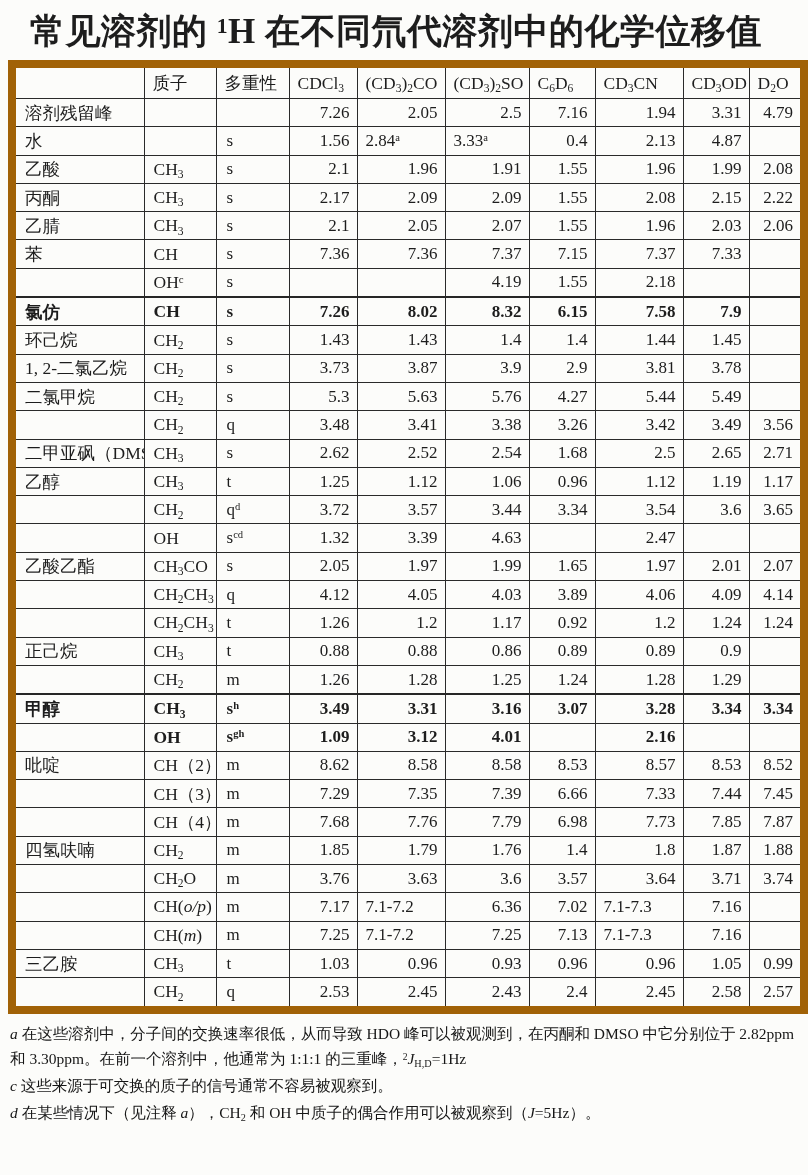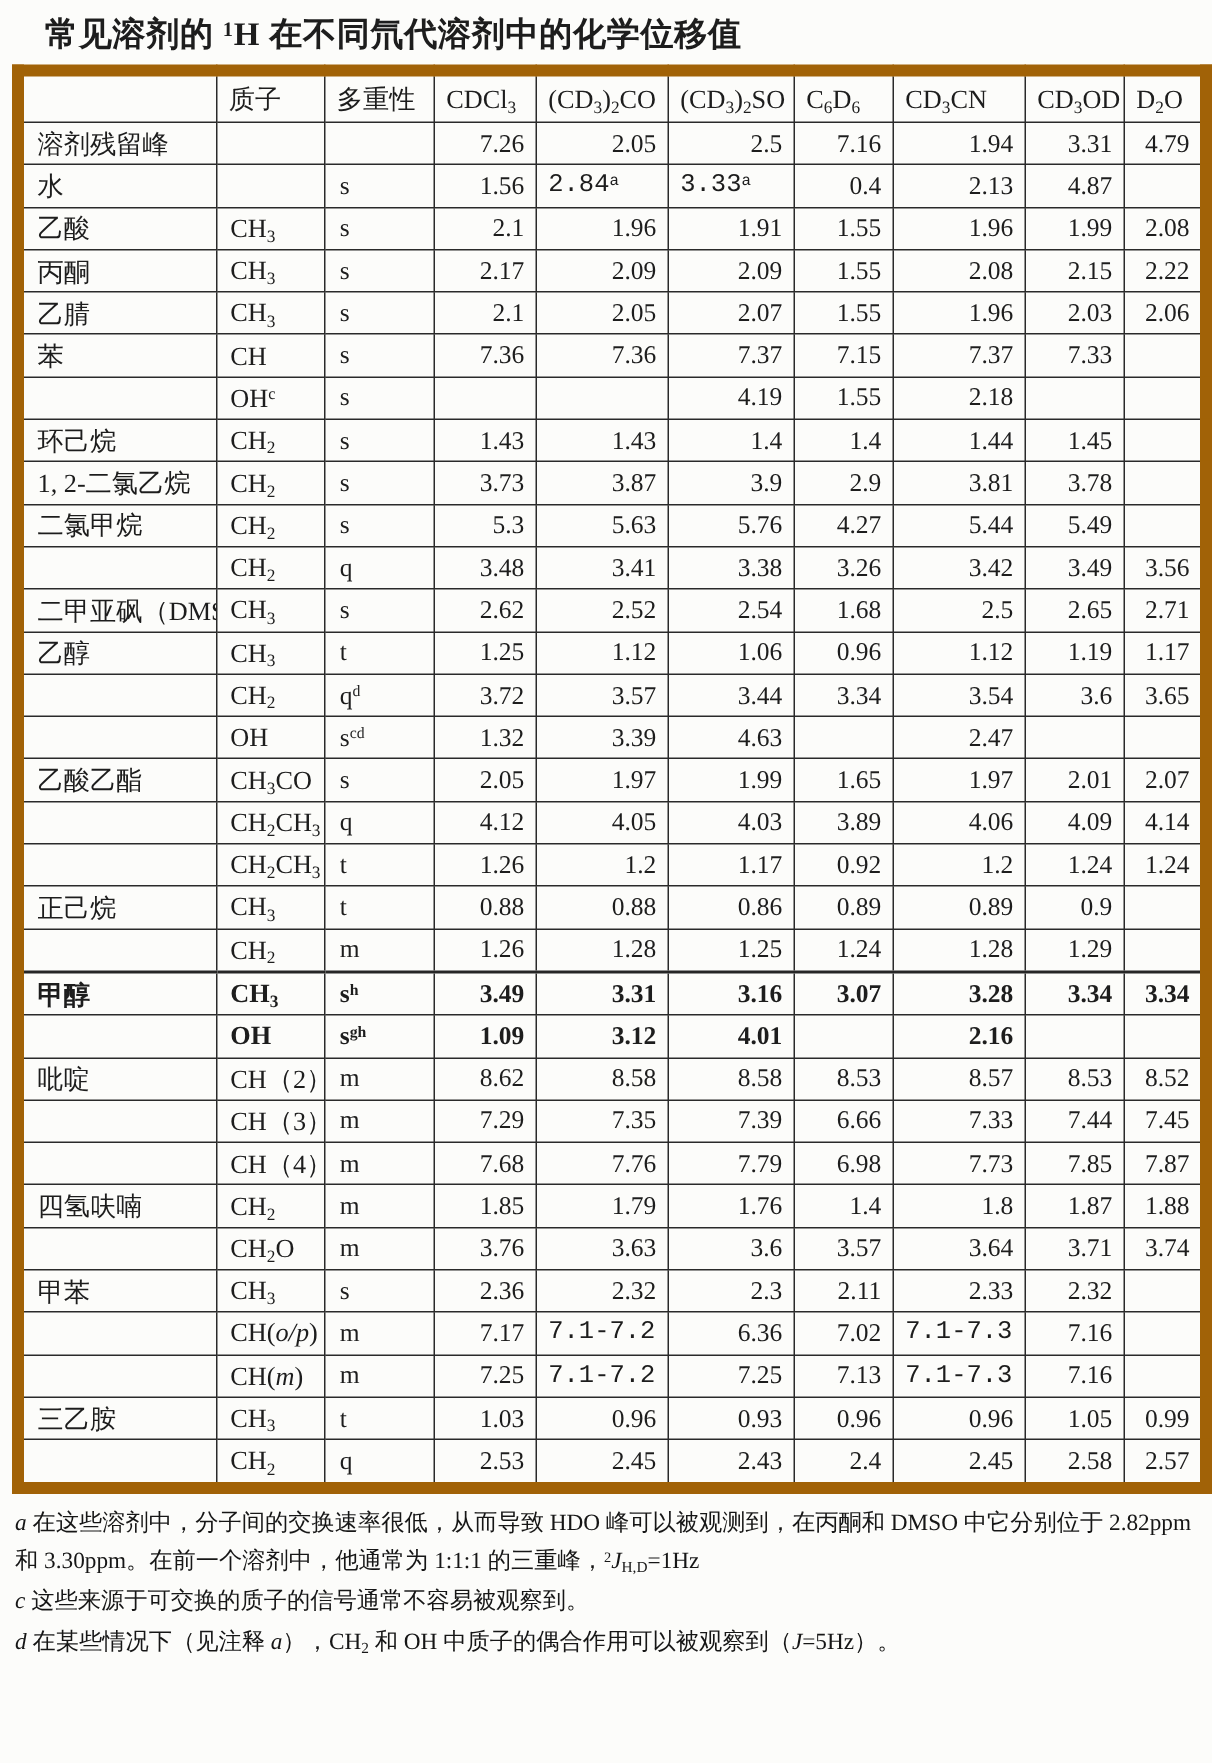--- a/index.html
+++ b/index.html
@@ -2,37 +2,37 @@
 <html><head>
 <meta charset="utf-8">
 <style>
   html,body { margin:0; padding:0; }
   body {
     width:808px; height:1175px; overflow:hidden;
     background:#fcfcfa; color:#1d1d1d;
     font-family:"Liberation Serif","DejaVu Serif",serif;
   }
   .title {
-    font-size:22px; font-weight:bold; letter-spacing:0.5px;
+    font-size:35px; font-weight:bold; letter-spacing:0.5px;
     padding:8px 0 2px 30px; white-space:nowrap;
   }
   table.shift-table {
     border-collapse:collapse; table-layout:fixed;
     width:792px; margin:3px 0 0 8px;
     border:8px solid #a16207;
   }
   th,td {
     border:1px solid #2a2a2a; overflow:hidden; white-space:nowrap;
     height:27.3px; padding:0; vertical-align:middle; font-size:17px;
   }
   thead th { height:30px; font-weight:normal; text-align:left; padding-left:8px; font-size:17.5px; }
   td.label { text-align:left; padding-left:9px; font-size:17.5px; }
   td.mult  { text-align:left; padding-left:10px; }
   td.num   { text-align:right; padding-right:7px; }
-  td.leftnum { text-align:left; padding-left:8px;font-family:Liberation Mono, monospace; }
+  td.leftnum { text-align:left; padding-left:8px; }
   tr.bold-row td { font-weight:bold; }
   tr.group-start td { border-top:2px solid #262626; }
   sup { font-size:62%; line-height:0; position:relative; top:-0.45em; vertical-align:baseline; }
   sub { font-size:66%; line-height:0; position:relative; top:0.28em;  vertical-align:baseline; }
   .footnotes { margin:7px 12px 0 10px; font-size:15.5px; line-height:1.66; color:#161616; }
   .footnotes p { margin:0 0 1px 0; }
   .footnotes i { font-style:italic; }
 </style>
 </head>
 <body>
@@ -145,20 +145,32 @@
           <td class="label">OH<sup>c</sup></td>
           <td class="mult">s</td>
           <td class="num"></td>
           <td class="num"></td>
           <td class="num">4.19</td>
           <td class="num">1.55</td>
           <td class="num">2.18</td>
           <td class="num"></td>
           <td class="num"></td>
         </tr>
+        <tr class="bold-row group-start">
+          <td class="label">氯仿</td>
+          <td class="label">CH</td>
+          <td class="mult">s</td>
+          <td class="num">7.26</td>
+          <td class="num">8.02</td>
+          <td class="num">8.32</td>
+          <td class="num">6.15</td>
+          <td class="num">7.58</td>
+          <td class="num">7.9</td>
+          <td class="num"></td>
+        </tr>
         <tr>
           <td class="label">环己烷</td>
           <td class="label">CH<sub>2</sub></td>
           <td class="mult">s</td>
           <td class="num">1.43</td>
           <td class="num">1.43</td>
           <td class="num">1.4</td>
           <td class="num">1.4</td>
           <td class="num">1.44</td>
           <td class="num">1.45</td>
@@ -384,32 +396,20 @@
           <td class="label"></td>
           <td class="label">CH<sub>2</sub>O</td>
           <td class="mult">m</td>
           <td class="num">3.76</td>
           <td class="num">3.63</td>
           <td class="num">3.6</td>
           <td class="num">3.57</td>
           <td class="num">3.64</td>
           <td class="num">3.71</td>
           <td class="num">3.74</td>
-        </tr>
-        <tr>
-          <td class="label">甲苯</td>
-          <td class="label">CH<sub>3</sub></td>
-          <td class="mult">s</td>
-          <td class="num">2.36</td>
-          <td class="num">2.32</td>
-          <td class="num">2.3</td>
-          <td class="num">2.11</td>
-          <td class="num">2.33</td>
-          <td class="num">2.32</td>
-          <td class="num"></td>
         </tr>
         <tr>
           <td class="label"></td>
           <td class="label">CH(<i>o/p</i>)</td>
           <td class="mult">m</td>
           <td class="num">7.17</td>
           <td class="leftnum">7.1-7.2</td>
           <td class="num">6.36</td>
           <td class="num">7.02</td>
           <td class="leftnum">7.1-7.3</td>

